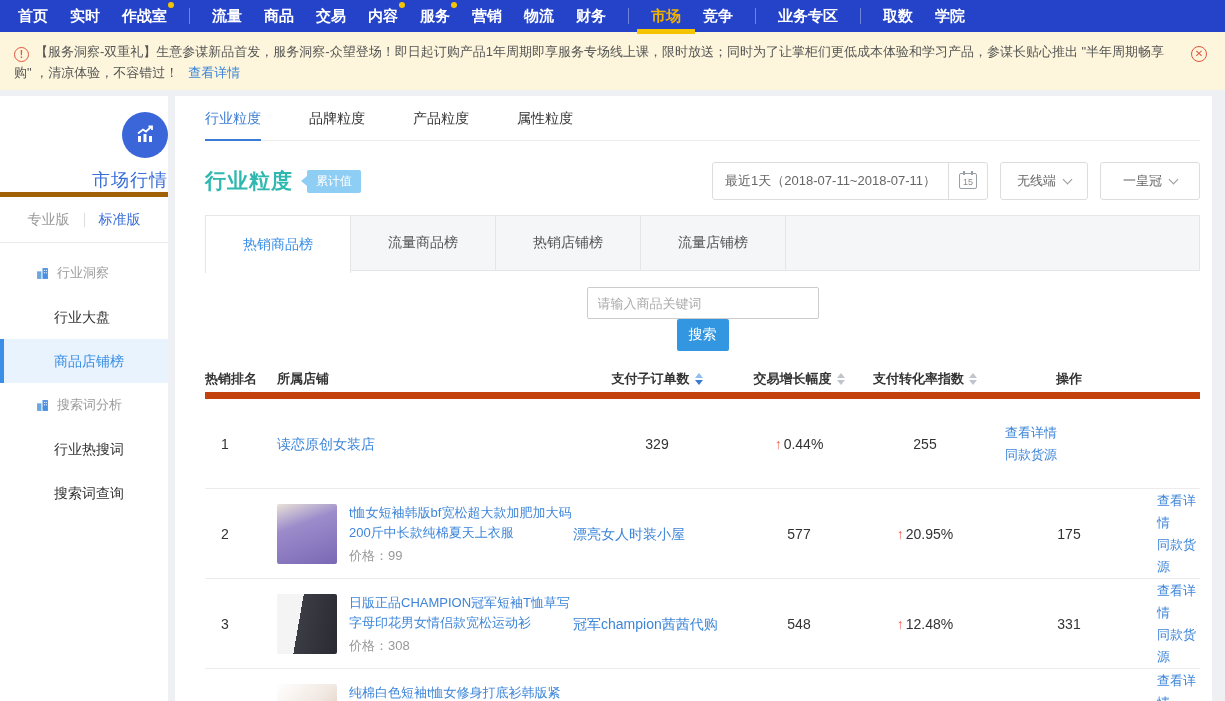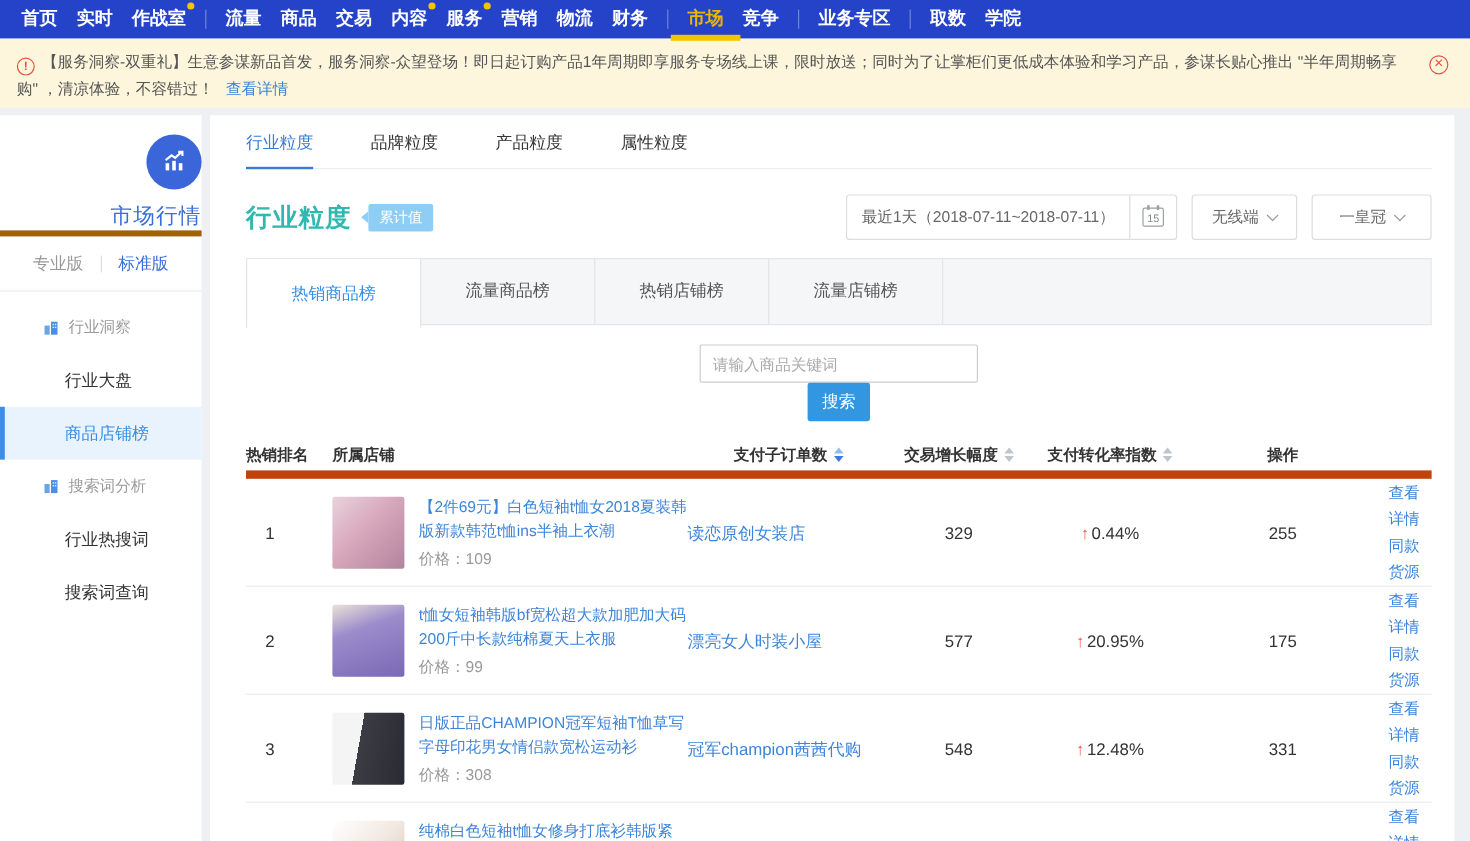--- a/index.html
+++ b/index.html
@@ -1,36 +1,36 @@
 <!DOCTYPE html>
 <html><head>
 <meta charset="utf-8">
 <style>
   * { margin:0; padding:0; box-sizing:border-box; }
   html,body { width:1225px; height:701px; overflow:hidden; }
   body { font-family:"Liberation Sans","DejaVu Sans",sans-serif; background:#eef0f4; font-size:14px; color:#333; }
 
   
-  .topnav { height:32px; background:#2443c9; display:flex; align-items:center; gap:16px; padding:0 0 0 18px; position:relative; z-index:5; }
+  .topnav { height:32px; background:#2443c9; display:flex; align-items:center; gap:22px; padding:0 0 0 18px; position:relative; z-index:5; }
   .nav-item { color:#fff; font-weight:700; font-size:15px; line-height:32px; position:relative; cursor:pointer; white-space:nowrap; }
   .nav-item .dot { position:absolute; top:2px; right:-7px; width:6px; height:6px; border-radius:50%; background:#f5c400; }
   .nav-item.active { color:#f0b400; }
   .nav-item.active::after { content:""; position:absolute; left:-14px; right:-14px; bottom:-2px; height:5px; background:#f5c400; }
   .nav-sep { width:1px; height:16px; background:rgba(255,255,255,.35); }
 
   
   .banner { height:58px; background:#fdf6dc; position:relative; padding:9px 52px 8px 14px; line-height:21px; font-size:13px; color:#555; }
   .warn-ic { display:inline-block; width:15px; height:15px; line-height:14px; text-align:center; border:1px solid #e2543f; color:#e2543f; border-radius:50%; font-size:10px; font-weight:700; margin-right:6px; vertical-align:-2px; }
   .banner a { color:#3d85d9; text-decoration:none; margin-left:10px; cursor:pointer; }
   .close-ic { position:absolute; right:18px; top:14px; width:16px; height:16px; line-height:14px; text-align:center; border:1px solid #e2543f; color:#e2543f; border-radius:50%; font-size:10px; cursor:pointer; }
 
   
   .wrapper { display:flex; margin-top:6px; height:605px; padding-right:13px; }
   .sidebar { width:168px; background:#fff; flex:none; padding-top:16px; }
-  .main { flex:1; background:#fff; margin-left:7px; padding:0 19px 0 30px; overflow:hidden; }
+  .main { flex:1; background:#fff; margin-left:7px; padding:0 12px 0 30px; overflow:hidden; }
 
   
   .app-head { text-align:right; border-bottom:5px solid #a16207; }
   .app-ic { width:46px; height:46px; border-radius:50%; background:#3a66d9; display:inline-flex; align-items:center; justify-content:center; }
   .app-title { margin-top:10px; color:#3a6fd8; font-size:18px; letter-spacing:1px; }
   .ver-row { display:flex; align-items:center; justify-content:center; height:46px; border-bottom:1px solid #ececec; font-size:14px; }
   .ver-pro { color:#999; cursor:pointer; }
   .ver-sep { width:1px; height:14px; background:#ddd; margin:0 14px; }
   .ver-std { color:#3a6fd8; cursor:pointer; }
   .menu { padding-top:8px; }
@@ -253,27 +253,20 @@
         <span class="sort">
             <i class="s-up"></i>
             <i class="s-down"></i>
           </span>
       </div>
       <div class="th center">操作</div>
     </div>
 
     <div class="t-row">
       <div class="td rank">1</div>
-      <div class="td p-cell">
-        <div class="p-img img1"></div>
-        <div class="p-text">
-          <div class="p-title">【2件69元】白色短袖t恤女2018夏装韩版新款韩范t恤ins半袖上衣潮</div>
-          <div class="p-price">价格：109</div>
-        </div>
-      </div>
       <div class="td shop">读恋原创女装店</div>
       <div class="td center">329</div>
       <div class="td center growth"><span class="up-ic"></span><span>0.44%</span></div>
       <div class="td center">255</div>
       <div class="td actions">
         <span>查看详情</span>
         <span>同款货源</span>
       </div>
     </div>
 

